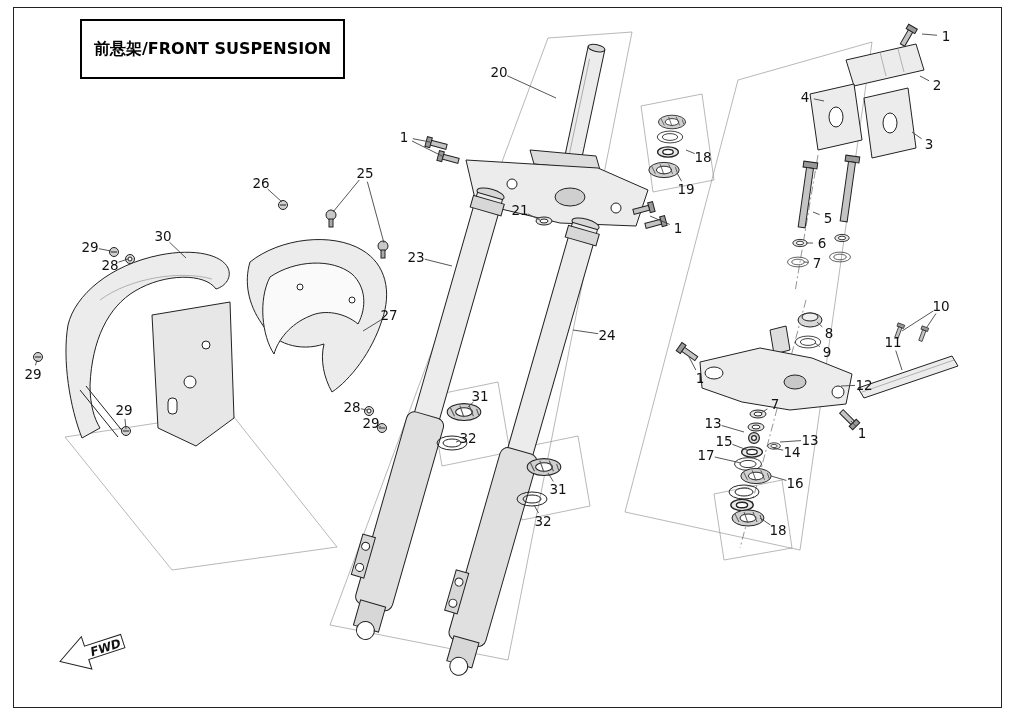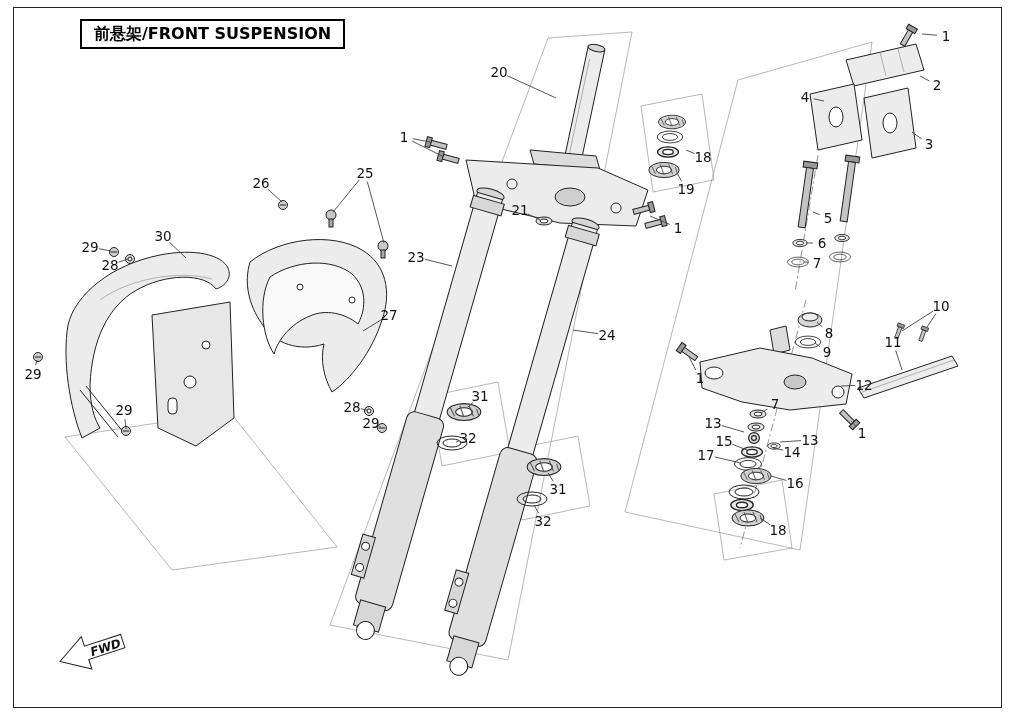--- a/index.html
+++ b/index.html
@@ -1,20 +1,20 @@
 <!DOCTYPE html>
 <html><head>
 <meta charset="utf-8">
 <style>
   html,body{margin:0;padding:0;background:#fff;}
   .page{position:relative;width:1015px;height:715px;background:#fff;
         font-family:"DejaVu Sans",sans-serif;overflow:hidden;}
   .page svg{position:absolute;left:0;top:0;}
   .titlebox{position:absolute;left:80px;top:19px;border:2px solid #000;
-        padding:3px 12px;font-weight:bold;font-size:16px;line-height:20px;
+        padding:18px 12px;font-weight:bold;font-size:16px;line-height:20px;
         background:#fff;white-space:nowrap;}
   .ln{fill:none;stroke:#222;stroke-width:1;}
   .fill-a{fill:#ececec;stroke:#222;stroke-width:1;}
   .fill-b{fill:#d7d7d7;stroke:#222;stroke-width:1;}
   .hole{fill:#fff;stroke:#222;stroke-width:1;}
   .thin{fill:none;stroke:#888;stroke-width:0.6;}
   .dash{fill:none;stroke:#666;stroke-width:0.7;stroke-dasharray:8 3 2 3;}
   .callout{font-family:"DejaVu Sans",sans-serif;font-size:13.5px;fill:#111;
         text-anchor:middle;dominant-baseline:central;}
   .leader{stroke:#444;stroke-width:0.9;}

